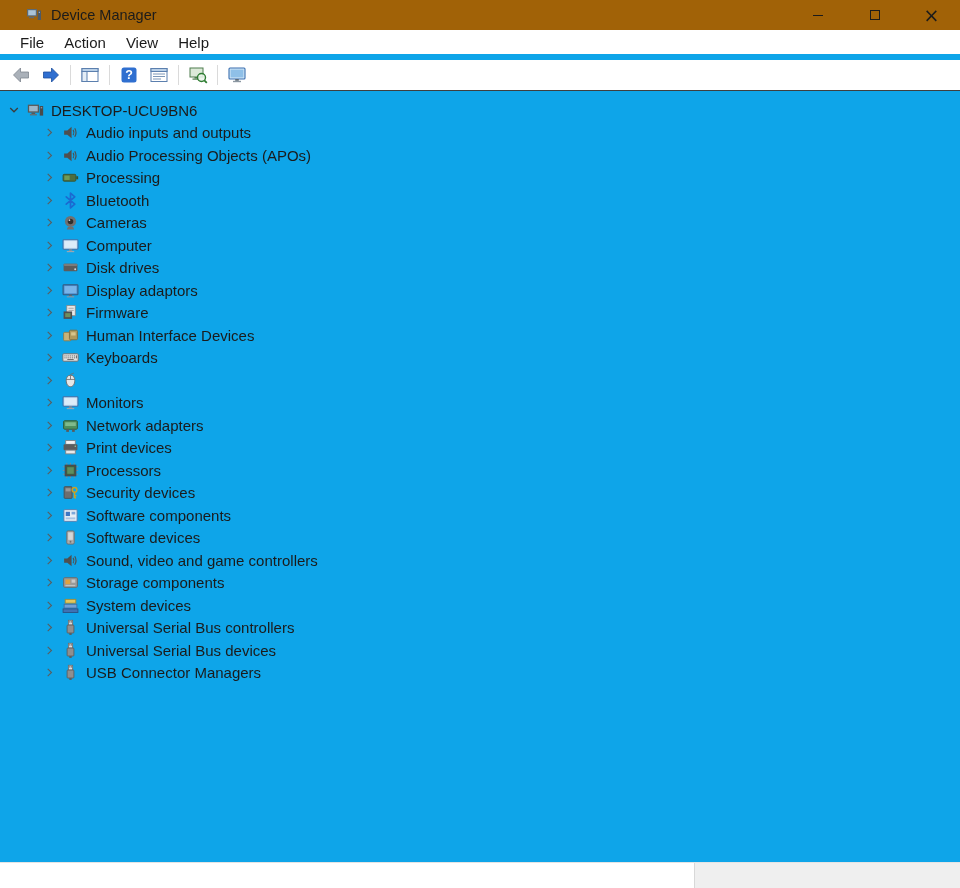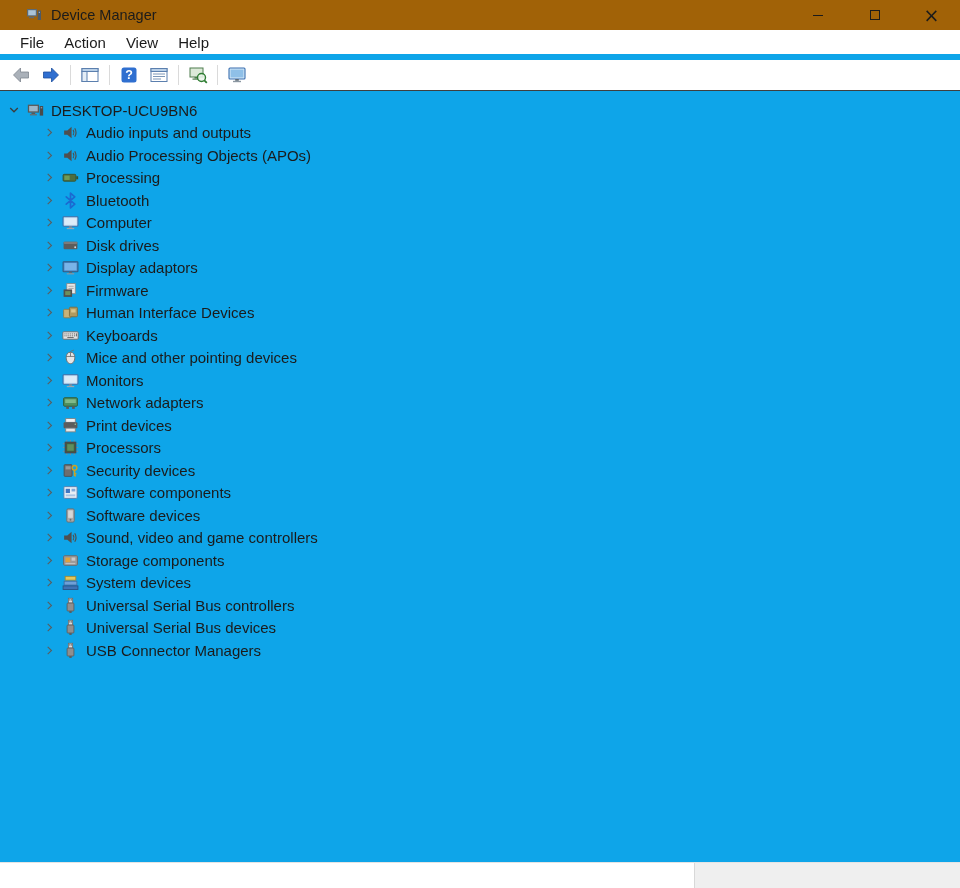--- a/index.html
+++ b/index.html
@@ -414,20 +414,31 @@
       <svg width="9" height="9" viewBox="0 0 10 10">
             <path d="M3 1 L7.2 5 L3 9" fill="none" stroke="#5c5c5c" stroke-width="1.2"></path>
           </svg>
     </span>
     <svg class="node-icon">
           <use href="#i-bluetooth"></use>
         </svg>
     <span class="node-label">Bluetooth</span>
   </div>
 
+  <div class="tree-row child">
+    <span class="chevron">
+      <svg width="9" height="9" viewBox="0 0 10 10">
+            <path d="M3 1 L7.2 5 L3 9" fill="none" stroke="#5c5c5c" stroke-width="1.2"></path>
+          </svg>
+    </span>
+    <svg class="node-icon">
+          <use href="#i-camera"></use>
+        </svg>
+    <span class="node-label">Cameras</span>
+  </div>
 
   <div class="tree-row child">
     <span class="chevron">
       <svg width="9" height="9" viewBox="0 0 10 10">
             <path d="M3 1 L7.2 5 L3 9" fill="none" stroke="#5c5c5c" stroke-width="1.2"></path>
           </svg>
     </span>
     <svg class="node-icon">
           <use href="#i-monitor"></use>
         </svg>
@@ -496,21 +507,20 @@
 
   <div class="tree-row child">
     <span class="chevron">
       <svg width="9" height="9" viewBox="0 0 10 10">
             <path d="M3 1 L7.2 5 L3 9" fill="none" stroke="#5c5c5c" stroke-width="1.2"></path>
           </svg>
     </span>
     <svg class="node-icon">
           <use href="#i-mouse"></use>
         </svg>
-    <span class="node-label">Mice and other pointing devices</span>
   </div>
 
   <div class="tree-row child">
     <span class="chevron">
       <svg width="9" height="9" viewBox="0 0 10 10">
             <path d="M3 1 L7.2 5 L3 9" fill="none" stroke="#5c5c5c" stroke-width="1.2"></path>
           </svg>
     </span>
     <svg class="node-icon">
           <use href="#i-monitor"></use>

